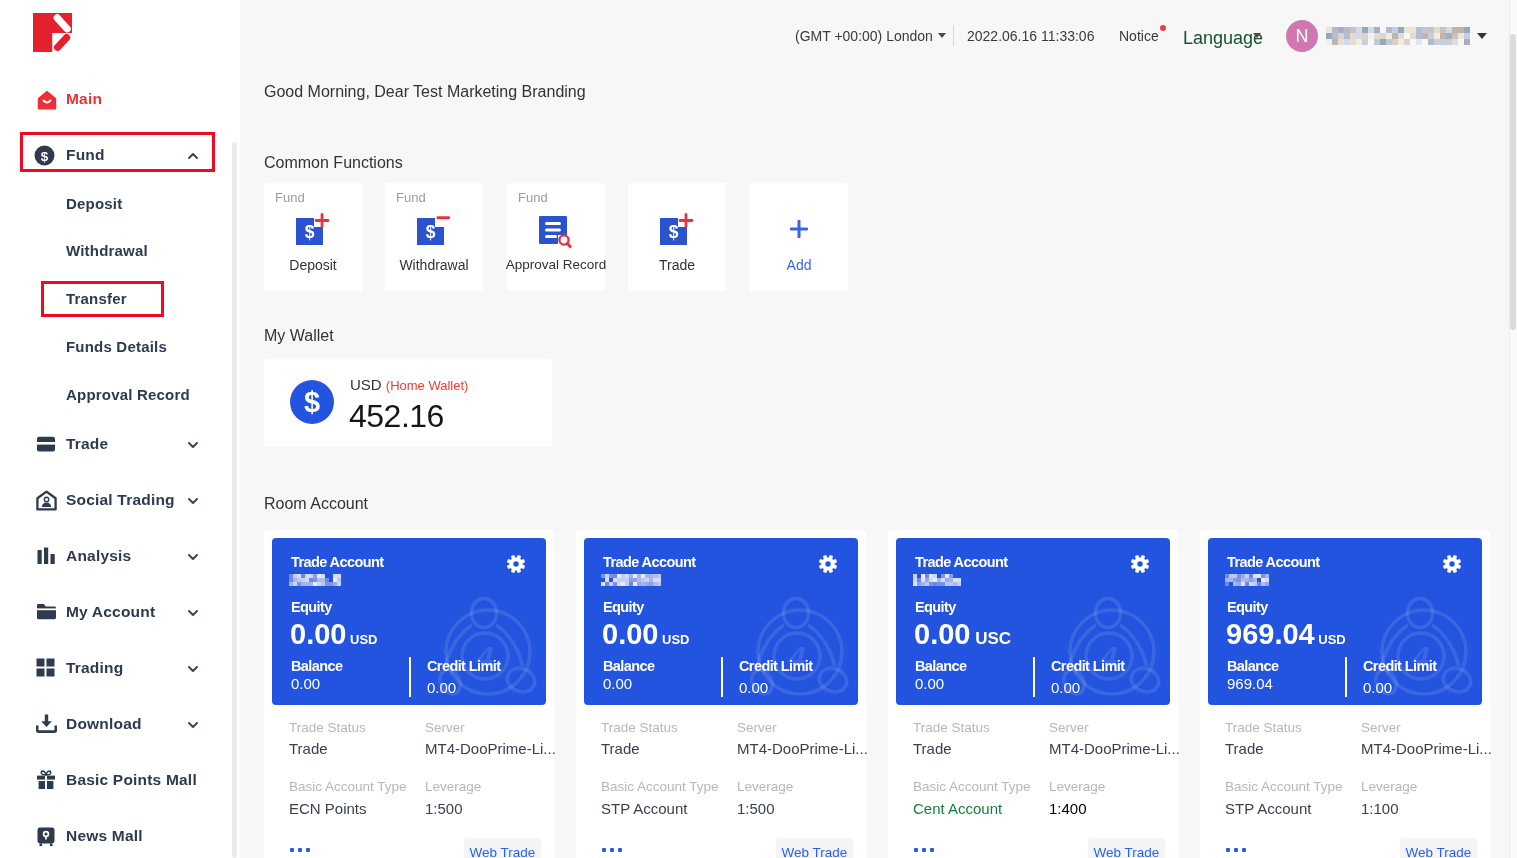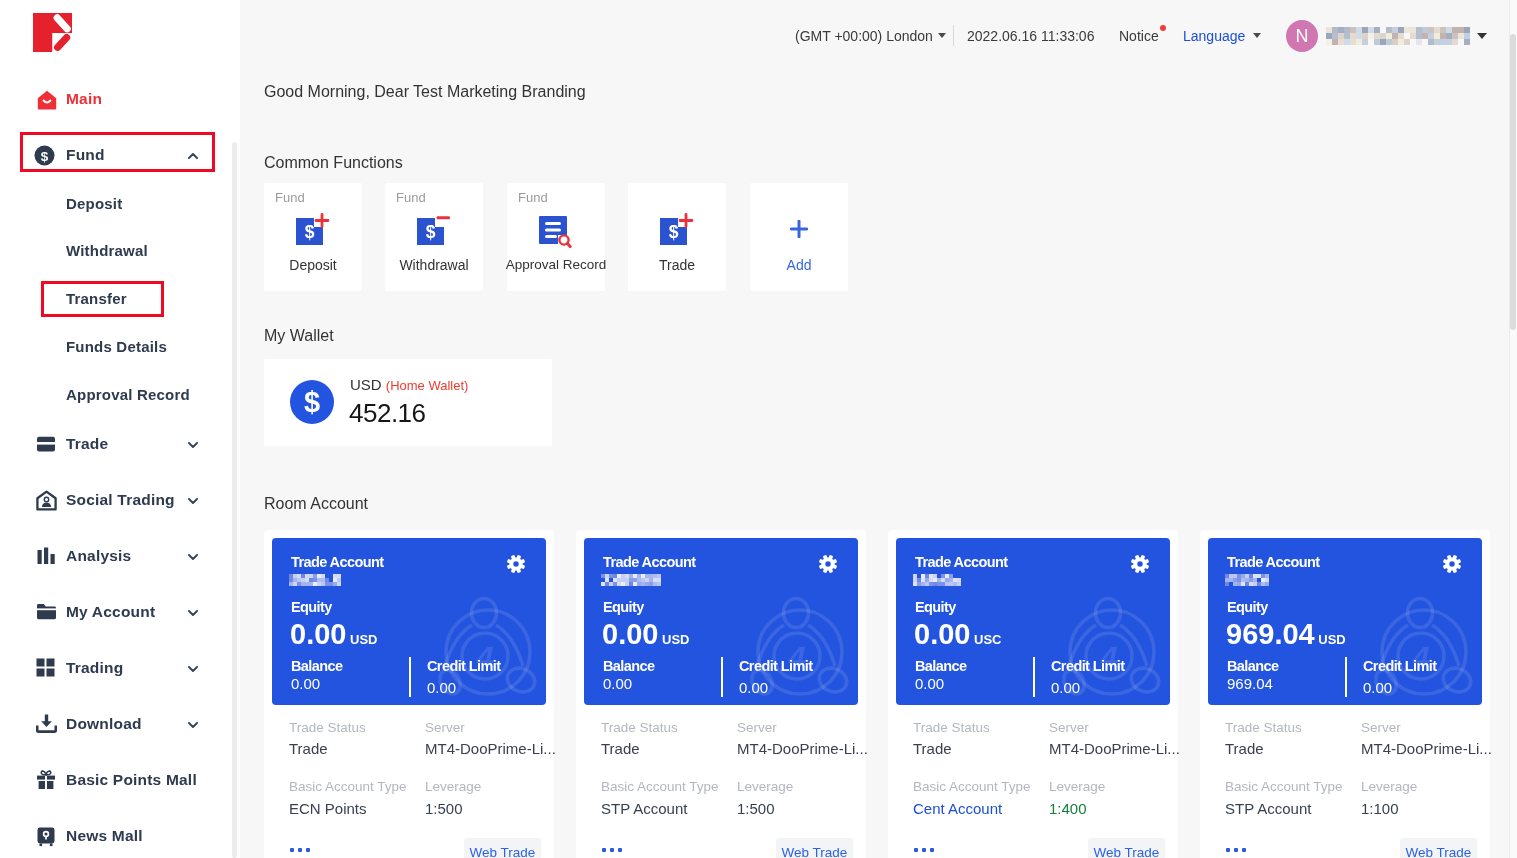--- a/index.html
+++ b/index.html
@@ -101,21 +101,21 @@
       </svg></div>
     <div style="position:absolute;left:66px;top:827px;font-size:15.5px;font-weight:bold;color:#2e3a4e;letter-spacing:0.2px">News Mall</div>
     <div style="position:absolute;left:232px;top:142px;width:5px;height:716px;background:#ececec;border-radius:3px"></div>
   </div>
 <div style="position:absolute;left:795px;top:28px;font-size:14px;color:#3a3a3a">(GMT +00:00) London</div>
 <div style="position:absolute;left:938px;top:33px;width:0;height:0;border-left:4.5px solid transparent;border-right:4.5px solid transparent;border-top:5.58px solid #4a4a4a"></div>
 <div style="position:absolute;left:953px;top:25px;width:1px;height:21px;background:#d8d8d8"></div>
 <div style="position:absolute;left:967px;top:28px;font-size:14px;color:#3a3a3a">2022.06.16 11:33:06</div>
 <div style="position:absolute;left:1119px;top:28px;font-size:14px;color:#3a3a3a">Notice</div>
 <div style="position:absolute;left:1160px;top:25px;width:6px;height:6px;border-radius:50%;background:#f03c3c"></div>
-<div style="position:absolute;left:1183px;top:28px;font-size:14px;color:#1d4ed8">Language</div>
+<div style="position:absolute;left:1183px;top:28px;font-size:18px;color:#14532d">Language</div>
 <div style="position:absolute;left:1253px;top:33px;width:0;height:0;border-left:4.5px solid transparent;border-right:4.5px solid transparent;border-top:5.58px solid #4a4a4a"></div>
 <div style="position:absolute;left:1286px;top:20px;width:32px;height:32px;border-radius:50%;background:#d077b2;color:#fff;text-align:center;line-height:32px;font-size:18px">N</div>
 <svg style="position:absolute;left:1326px;top:27px;opacity:0.95" width="146" height="19" viewBox="0 0 146 19">
     <rect x="0" y="0" width="6" height="6" fill="#ece5d9"></rect>
     <rect x="6" y="0" width="6" height="6" fill="#aeb8c8"></rect>
     <rect x="12" y="0" width="6" height="6" fill="#a0acc0"></rect>
     <rect x="18" y="0" width="6" height="6" fill="#aeb8c8"></rect>
     <rect x="24" y="0" width="6" height="6" fill="#cac2b9"></rect>
     <rect x="30" y="0" width="6" height="6" fill="#cfd9e8"></rect>
     <rect x="36" y="0" width="6" height="6" fill="#96a2b8"></rect>
@@ -227,21 +227,21 @@
 <div style="position:absolute;left:750px;top:183px;width:98px;height:108px;background:#fff;border-radius:2px">
     <div style="position:absolute;left:50%;top:28px;transform:translateX(-50%)"><svg width="18" height="18" viewBox="0 0 18 18" style="margin-top:9px">
         <path d="M9 1.2 L9 16.8 M1.2 9 L16.8 9" stroke="#3a66dd" stroke-width="3" stroke-linecap="round"></path>
       </svg></div>
     <div style="position:absolute;left:50%;top:74px;transform:translateX(-50%);white-space:nowrap;font-size:14px;color:#3a66dd">Add</div>
   </div>
 <div style="position:absolute;left:264px;top:327px;font-size:16px;color:#333">My Wallet</div>
 <div style="position:absolute;left:264px;top:359px;width:288px;height:87px;background:#fff;border-radius:2px">
 <div style="position:absolute;left:26px;top:21px;width:44px;height:44px;border-radius:50%;background:#2354df;color:#fff;text-align:center;line-height:44px;font-size:29px;font-weight:bold">$</div>
 <div style="position:absolute;left:86px;top:17px;font-size:15px;color:#333">USD <span style="font-size:13px;color:#ee3b30">(Home Wallet)</span></div>
-<div style="position:absolute;left:85px;top:39px;font-size:26px;color:#161616;letter-spacing:-0.5px">452.16</div>
+<div style="position:absolute;left:85px;top:39px;font-size:32px;color:#161616;letter-spacing:-0.5px">452.16</div>
 </div>
 <div style="position:absolute;left:264px;top:495px;font-size:16px;color:#333">Room Account</div>
 <div style="position:absolute;left:264px;top:530px;width:290px;height:340px;background:#fff;border-radius:4px">
     <div style="position:absolute;left:8px;top:8px;width:274px;height:167px;background:#2354df;border-radius:4px;overflow:hidden">
       <svg style="position:absolute;right:0;top:0" width="274" height="167" viewBox="0 0 274 167">
 <g stroke="rgba(255,255,255,0.11)" fill="none" stroke-width="3.6">
 <circle cx="216" cy="114" r="42"></circle>
 <ellipse cx="212" cy="75" rx="12.5" ry="14.5"></ellipse>
 <path d="M200 87 Q182 98 173 128"></path>
 <path d="M224 87 Q242 98 251 128"></path>
@@ -471,35 +471,35 @@
         <rect x="16" y="8" width="4" height="4" fill="#7b92e8"></rect>
         <rect x="20" y="8" width="4" height="4" fill="#6f88e6"></rect>
         <rect x="24" y="8" width="4" height="4" fill="#7b92e8"></rect>
         <rect x="28" y="8" width="4" height="4" fill="#7b92e8"></rect>
         <rect x="32" y="8" width="4" height="4" fill="#bac6f3"></rect>
         <rect x="36" y="8" width="4" height="4" fill="#bac6f3"></rect>
         <rect x="40" y="8" width="4" height="4" fill="#aebdf1"></rect>
         <rect x="44" y="8" width="4" height="4" fill="#c5cff5"></rect>
       </svg>
       <div style="position:absolute;left:19px;top:61px;font-size:14.5px;font-weight:bold;color:#fff;letter-spacing:-0.6px">Equity</div>
-      <div style="position:absolute;left:18px;top:80px;font-size:29px;font-weight:bold;color:#fff">0.00<span style="font-size:13px;letter-spacing:0"> USC</span></div>
+      <div style="position:absolute;left:18px;top:80px;font-size:29px;font-weight:bold;color:#fff">0.00<span style="font-size:17px;letter-spacing:0"> USC</span></div>
       <div style="position:absolute;left:19px;top:120px;font-size:14.5px;font-weight:bold;color:#fff;letter-spacing:-0.6px">Balance</div>
       <div style="position:absolute;left:19px;top:137px;font-size:15px;color:#fff">0.00</div>
       <div style="position:absolute;left:137px;top:119px;width:1.5px;height:40px;background:#fff"></div>
       <div style="position:absolute;left:155px;top:120px;font-size:14.5px;font-weight:bold;color:#fff;letter-spacing:-0.6px">Credit Limit</div>
       <div style="position:absolute;left:155px;top:141px;font-size:15px;color:#fff">0.00</div>
     </div>
     <div style="position:absolute;left:25px;top:190px;color:#b3b7bf;font-size:13.5px;white-space:nowrap">Trade Status</div>
     <div style="position:absolute;left:161px;top:190px;color:#b3b7bf;font-size:13.5px;white-space:nowrap">Server</div>
     <div style="position:absolute;left:25px;top:210px;color:#3a4051;font-size:15px;white-space:nowrap">Trade</div>
     <div style="position:absolute;left:161px;top:210px;color:#3a4051;font-size:15px;white-space:nowrap">MT4-DooPrime-Li...</div>
     <div style="position:absolute;left:25px;top:249px;color:#b3b7bf;font-size:13.5px;white-space:nowrap">Basic Account Type</div>
     <div style="position:absolute;left:161px;top:249px;color:#b3b7bf;font-size:13.5px;white-space:nowrap">Leverage</div>
-    <div style="position:absolute;left:25px;top:270px;color:#1d4ed8;font-size:15px;white-space:nowrap">Cent Account</div>
-    <div style="position:absolute;left:161px;top:270px;color:#15803d;font-size:15px;white-space:nowrap">1:400</div>
+    <div style="position:absolute;left:25px;top:270px;color:#15803d;font-size:15px;white-space:nowrap">Cent Account</div>
+    <div style="position:absolute;left:161px;top:270px;color:#000000;font-size:15px;white-space:nowrap">1:400</div>
     <div style="position:absolute;left:26px;top:318px;width:4px;height:4px;border-radius:1px;background:#2b5ae0"></div>
     <div style="position:absolute;left:34px;top:318px;width:4px;height:4px;border-radius:1px;background:#2b5ae0"></div>
     <div style="position:absolute;left:42px;top:318px;width:4px;height:4px;border-radius:1px;background:#2b5ae0"></div>
     <div style="position:absolute;left:200px;top:308px;width:77px;height:30px;background:#f3f4f6;border-radius:3px;text-align:center;line-height:29px;font-size:13.5px;color:#2b62e8">Web Trade</div>
   </div>
 <div style="position:absolute;left:1200px;top:530px;width:290px;height:340px;background:#fff;border-radius:4px">
     <div style="position:absolute;left:8px;top:8px;width:274px;height:167px;background:#2354df;border-radius:4px;overflow:hidden">
       <svg style="position:absolute;right:0;top:0" width="274" height="167" viewBox="0 0 274 167">
 <g stroke="rgba(255,255,255,0.11)" fill="none" stroke-width="3.6">
 <circle cx="216" cy="114" r="42"></circle>

